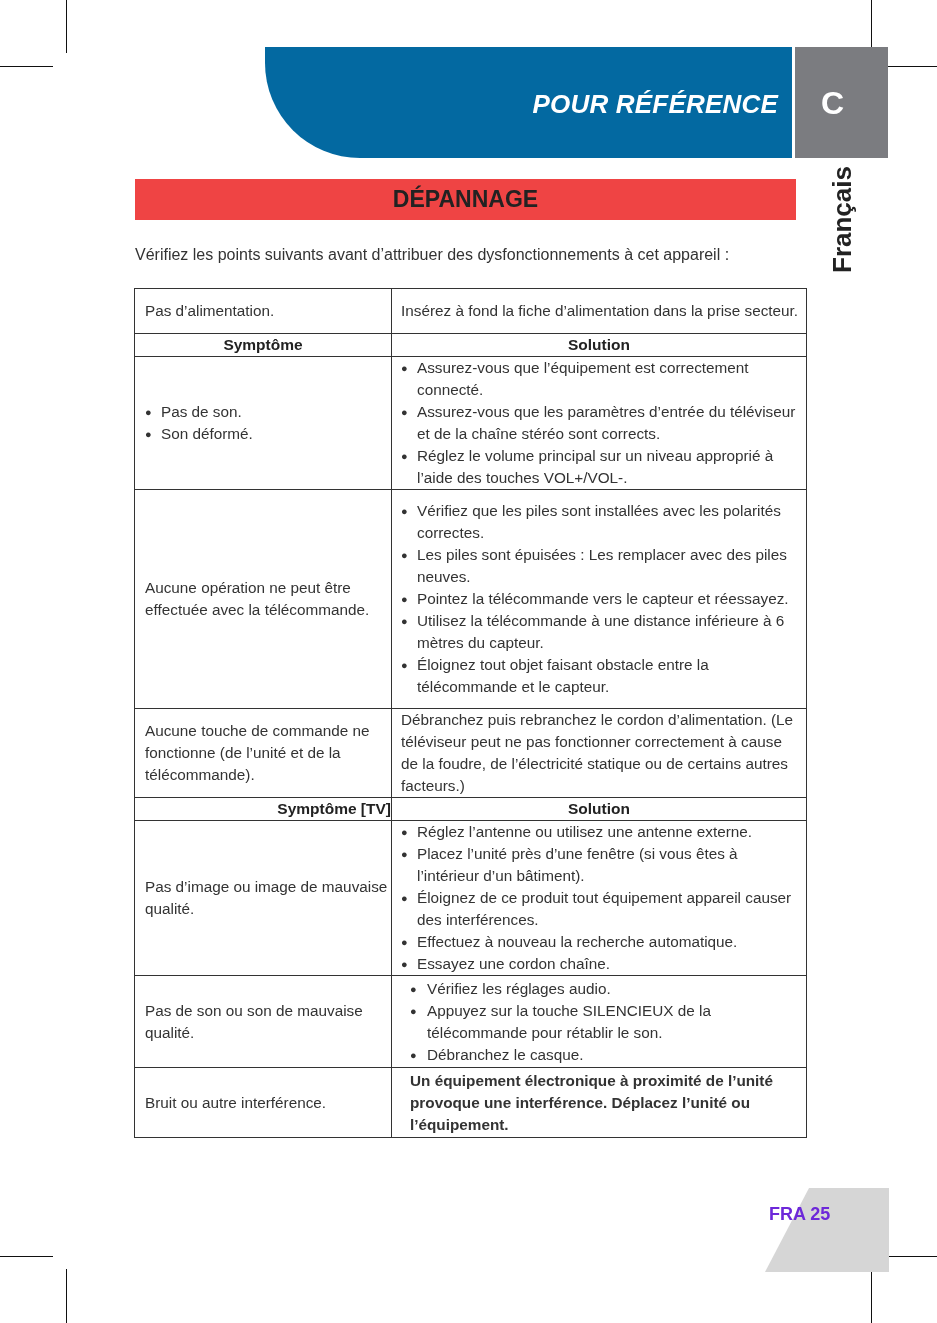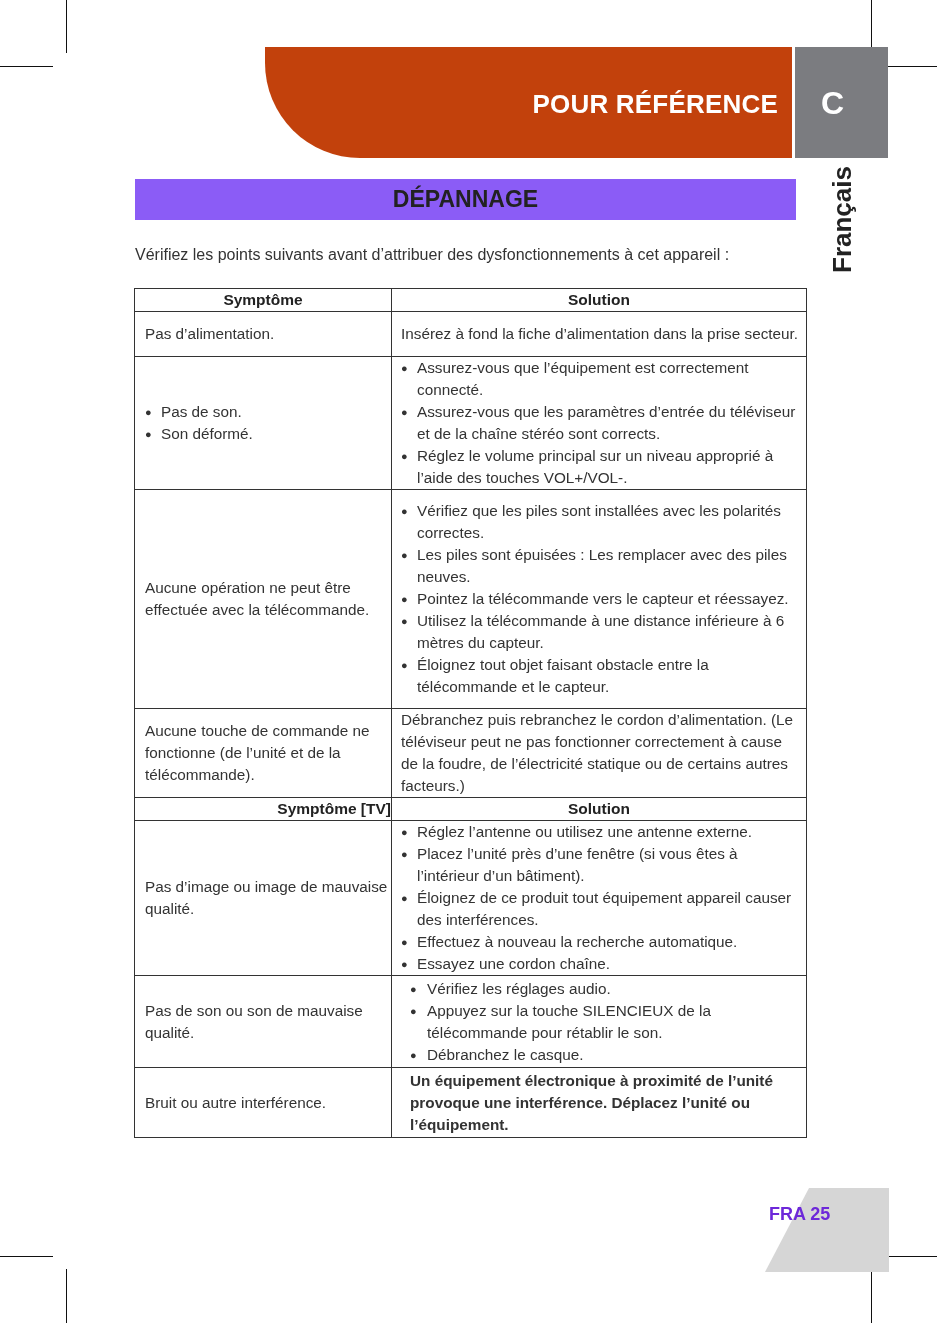--- a/index.html
+++ b/index.html
@@ -1,28 +1,28 @@
 <!DOCTYPE html>
 <html><head>
 <meta charset="utf-8">
 <style>
   html, body { margin:0; padding:0; background:#fff; }
   body { width:937px; height:1323px; position:relative; overflow:hidden;
          font-family:"Liberation Sans", sans-serif; color:#222; }
   .crop { position:absolute; background:#111; }
   .header-band { position:absolute; left:265px; top:47px; width:527px; height:111px;
-                 background:#c2410c; border-bottom-left-radius:95px; }
+                 background:#0369a1; border-bottom-left-radius:95px;font-style:italic; }
   .header-title { position:absolute; right:14px; top:42px; color:#fff; font-weight:bold;
                   font-size:26px; letter-spacing:0.2px; }
   .header-letter { position:absolute; left:795px; top:47px; width:93px; height:111px; background:#7b7c80; }
   .header-letter span { position:absolute; left:26px; top:38px; color:#fff; font-weight:bold; font-size:32px; }
   .lang-tab { position:absolute; left:818px; top:160px; width:50px; height:120px; }
   .lang-tab span { position:absolute; left:-36px; top:44px; transform:rotate(-90deg);
                    font-weight:bold; font-size:26px; color:#222; white-space:nowrap; width:120px; text-align:center; }
-  .section-bar { position:absolute; left:135px; top:179px; width:661px; height:41px; background:#8b5cf6; }
+  .section-bar { position:absolute; left:135px; top:179px; width:661px; height:41px; background:#ef4444; }
   .section-bar span { display:block; text-align:center; font-weight:bold; font-size:23px; line-height:41px; color:#222; }
   .intro { position:absolute; left:135px; top:246px; font-size:16px; color:#333; }
   table.tbl { position:absolute; left:134px; top:288px; width:673px; border-collapse:collapse;
               font-size:15.3px; color:#333; }
   table.tbl td, table.tbl th { border:1px solid #333; padding:0; vertical-align:middle; }
   table.tbl th { font-weight:bold; color:#222; height:22px; font-size:15.5px; }
   td.sym { width:246px; padding-left:10px !important; line-height:22px; }
   td.sol { padding-left:9px !important; padding-right:6px !important; line-height:22px; }
   .center { text-align:center; }
   .left { text-align:right; padding-left:10px !important; }
@@ -57,31 +57,31 @@
   <span>Français</span>
 </div>
 
 <div class="section-bar">
   <span>DÉPANNAGE</span>
 </div>
 <div class="intro">Vérifiez les points suivants avant d’attribuer des dysfonctionnements à cet appareil :</div>
 
 <table class="tbl" id="tbl">
   <tbody id="tbody">
-      <tr>
-        <th class="center">Symptôme</th>
-        <th class="center">Solution</th>
-      </tr>
       <tr style="height: 45px;">
         <td class="sym">
           <div>Pas d’alimentation.</div>
         </td>
         <td class="sol">
           <div>Insérez à fond la fiche d’alimentation dans la prise secteur.</div>
         </td>
+      </tr>
+      <tr>
+        <th class="center">Symptôme</th>
+        <th class="center">Solution</th>
       </tr>
       <tr style="height: 132px;">
         <td class="sym">
           <ul class="bl">
             <li>Pas de son.</li>
             <li>Son déformé.</li>
           </ul>
         </td>
         <td class="sol">
           <ul class="bl">

